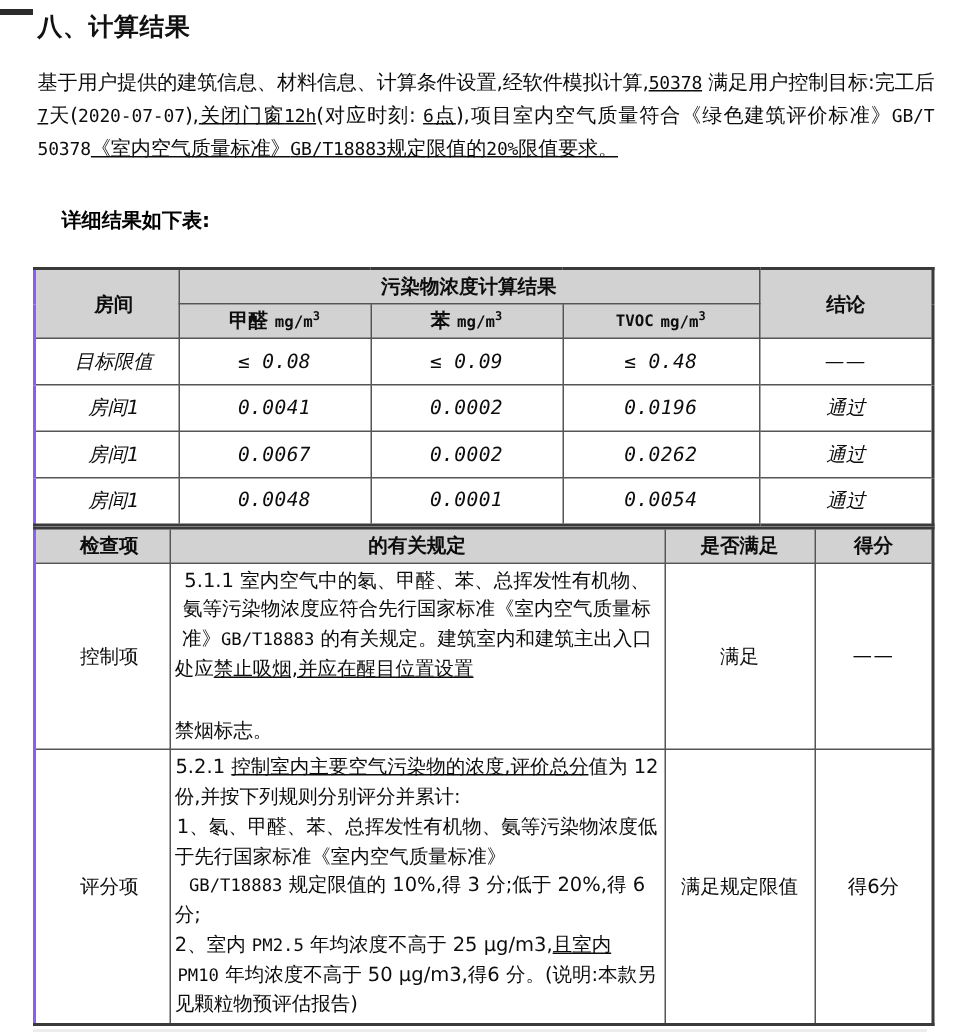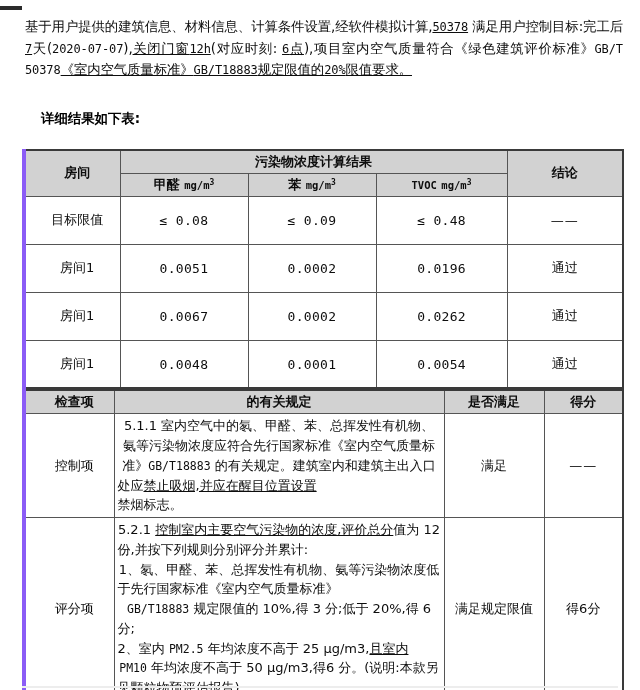--- a/index.html
+++ b/index.html
@@ -72,47 +72,47 @@
     font-size: 13px;
     font-weight: normal;
     text-align: center;
     vertical-align: middle;
     color: #0d0d0d;
   }
   table.doc .hdr {
     background: #d2d2d2;
     font-weight: bold;
   }
-  table.doc .outer-l { border-left: 4px solid #8b5cf6; padding-left: 12px; }
+  table.doc .outer-l { border-left: 2px solid #8b5cf6; padding-left: 12px; }
   table.doc .outer-r { border-right: 2px solid #3a3a3a; }
   table.doc .outer-t { border-top: 2px solid #3a3a3a; }
   table.doc .outer-b { border-bottom: 2px solid #3a3a3a; }
   .unit {
     font-family: "DejaVu Sans Mono", "Liberation Mono", monospace;
     font-size: 10.5px;
     letter-spacing: 0;
   }
   .unit sup { font-size: 8px; }
   .num {
     font-family: "DejaVu Sans Mono", "Liberation Mono", monospace;
     font-size: 12px;
     letter-spacing: 0.3px;
   }
   .le { font-size: 13px; }
   .dash { letter-spacing: 1px; font-weight: bold; }
-  .t1-row td { height: 48px; }
+  .t1-row td { height: 31px; font-style: italic; }
   .clause {
     text-align: justify;
     text-align-last: left;
     padding: 5px 4px 6px 5px;
     font-size: 12.6px;
     line-height: 1.52;
     vertical-align: top;
   }
-  .clause .c2 { text-align: center; display: block; }
+  .clause .c2 { text-align: center; display: block; margin-top: 21px; }
   .clause .mono {
     font-family: "DejaVu Sans Mono", "Liberation Mono", monospace;
     font-size: 11.5px;
   }
   .clause .u { text-decoration: underline; }
   .verdict { font-size: 12.8px; }
   .bottom-smudge {
     position: absolute;
     left: 22px;
     bottom: 2px;
@@ -121,20 +121,21 @@
     background: #ededed;
   }
 </style>
 </head>
 <body>
 
 <div class="page">
 
   <div class="top-rule"></div>
 
+  <h1 class="section-title">八、计算结果</h1>
 
   <p class="intro"><span>基于用户提供的建筑信息、材料信息、计算条件设置,经软件模拟计算,<span class="u lat">50378</span> 满足用户控制目标:完工后 <span class="u lat">7</span>天(<span class="lat">2020-07-07</span>),<span class="u">关闭门窗</span><span class="u lat">12h</span>(对应时刻: <span class="u lat">6</span><span class="u">点</span>),项目室内空气质量符合《绿色建筑评价标准》<span class="lat">GB/T 50378</span><span class="u">《室内空气质量标准》</span><span class="u lat">GB/T18883</span><span class="u">规定限值的</span><span class="u lat">20%</span><span class="u">限值要求。</span></span></p>
 
   <p class="caption">详细结果如下表:</p>
 
   <div class="tbl-wrap">
     <table class="doc">
       <colgroup>
         <col style="width:96px">
         <col style="width:128px">
@@ -157,21 +158,21 @@
       <tbody>
         <tr class="t1-row">
           <td class="outer-l">目标限值</td>
           <td class="num le">≤ 0.08</td>
           <td class="num le">≤ 0.09</td>
           <td class="num le">≤ 0.48</td>
           <td class="outer-r dash">——</td>
         </tr>
         <tr class="t1-row">
           <td class="outer-l">房间1</td>
-          <td class="num">0.0051</td>
+          <td class="num">0.0041</td>
           <td class="num">0.0002</td>
           <td class="num">0.0196</td>
           <td class="outer-r">通过</td>
         </tr>
         <tr class="t1-row">
           <td class="outer-l">房间1</td>
           <td class="num">0.0067</td>
           <td class="num">0.0002</td>
           <td class="num">0.0262</td>
           <td class="outer-r">通过</td>

